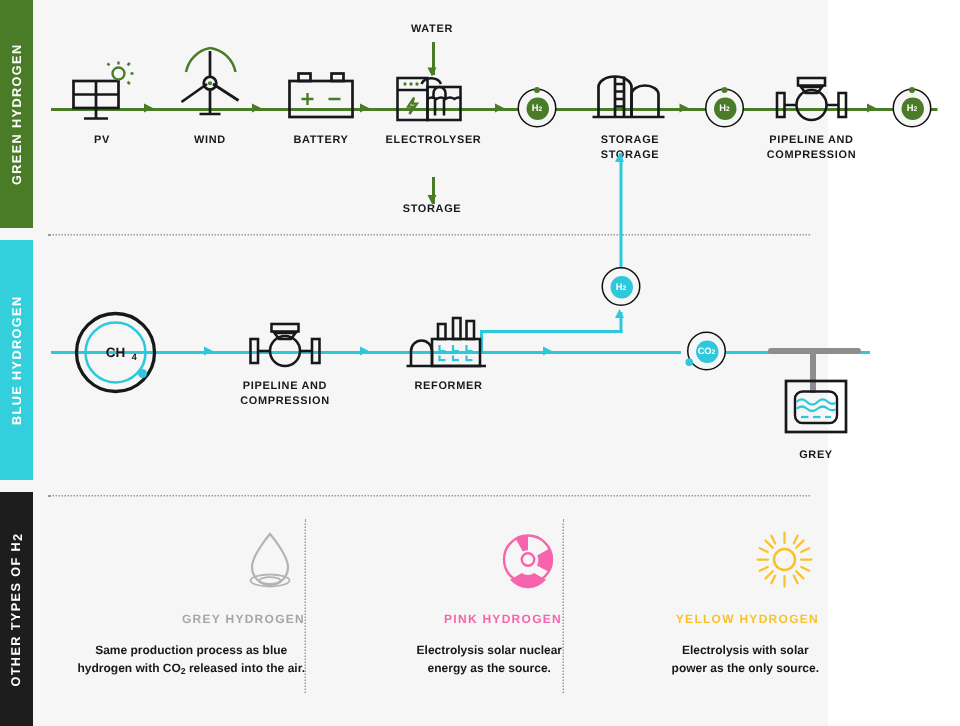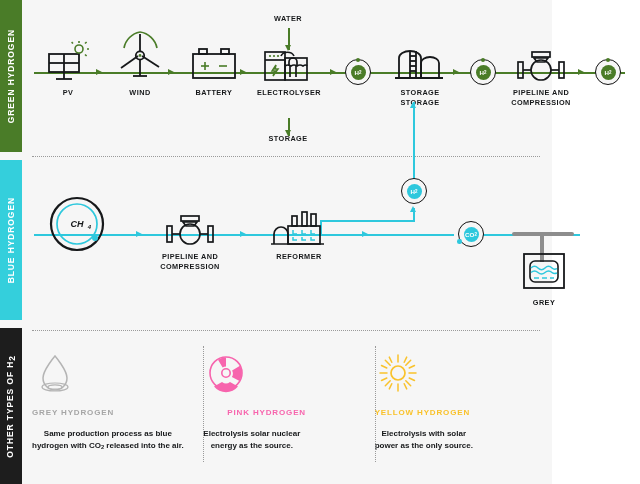--- a/index.html
+++ b/index.html
@@ -65,21 +65,21 @@
   .badge .dot{position:absolute;width:4.6px;height:4.6px;border-radius:50%;}
   .badge.green .core{background:#4a7c28;}
   .badge.green .dot{background:#4a7c28;left:50%;margin-left:-2.3px;top:-1.5px;}
   .badge.cyan .core{background:#2ec8dd;}
   .badge.cyan .dot{background:#2ec8dd;left:50%;margin-left:-2.3px;top:-1.5px;}
   .badge.cyan.side .dot{left:-1px;top:auto;bottom:3px;margin-left:0;}
 
   
   #cards{position:absolute;left:32px;top:338px;right:6px;height:146px;
          display:flex;}
-  .card{flex:1;display:flex;flex-direction:column;align-items:flex-start;
+  .card{flex:1;display:flex;flex-direction:column;align-items:flex-end;
         position:relative;padding-top:14px;}
   .card + .card::before{content:"";position:absolute;left:0;top:8px;
         bottom:22px;border-left:1.4px dotted #9a9a9a;}
   .card .ctitle{margin-top:12px;font-size:8px;font-weight:bold;
         letter-spacing:.85px;}
   .card .cdesc{margin-top:11px;font-size:8px;font-weight:bold;
         color:#16181a;line-height:1.55;text-align:center;max-width:180px;}
   #grey .ctitle{color:#a6a6a6;}
   #pink .ctitle{color:#f764ad;margin-left:24px;}
   #yellow .ctitle{color:#f9c22b;}
@@ -270,21 +270,21 @@
   <div class="vline b" style="left:320px;top:220px;height:15px;"></div>
 
   <div class="badge cyan" style="left:401px;top:178px;">
     <div class="ring"></div>
     <div class="core">
         <span>H</span>
         <span class="sub">2</span>
       </div>
   </div>
 
-  <div style="position:absolute;left:48px;top:195px;font-style:italic;">
+  <div style="position:absolute;left:48px;top:206px;">
     <svg width="58" height="58" viewBox="0 0 58 58">
       <circle cx="29" cy="29" r="26" fill="none" stroke="#16181a" stroke-width="2.2"></circle>
       <circle cx="29" cy="29" r="20" fill="none" stroke="#2ec8dd" stroke-width="1.7"></circle>
       <circle cx="47" cy="43" r="3" fill="#2ec8dd"></circle>
       <text x="29" y="32" text-anchor="middle" font-family="Liberation Sans, sans-serif" font-size="9" font-weight="bold" fill="#16181a">CH</text>
       <text x="41.5" y="34" text-anchor="middle" font-family="Liberation Sans, sans-serif" font-size="6" font-weight="bold" fill="#16181a">4</text>
     </svg>
   </div>
 
   <div class="node" style="left:154px;top:208px;width:72px;">

